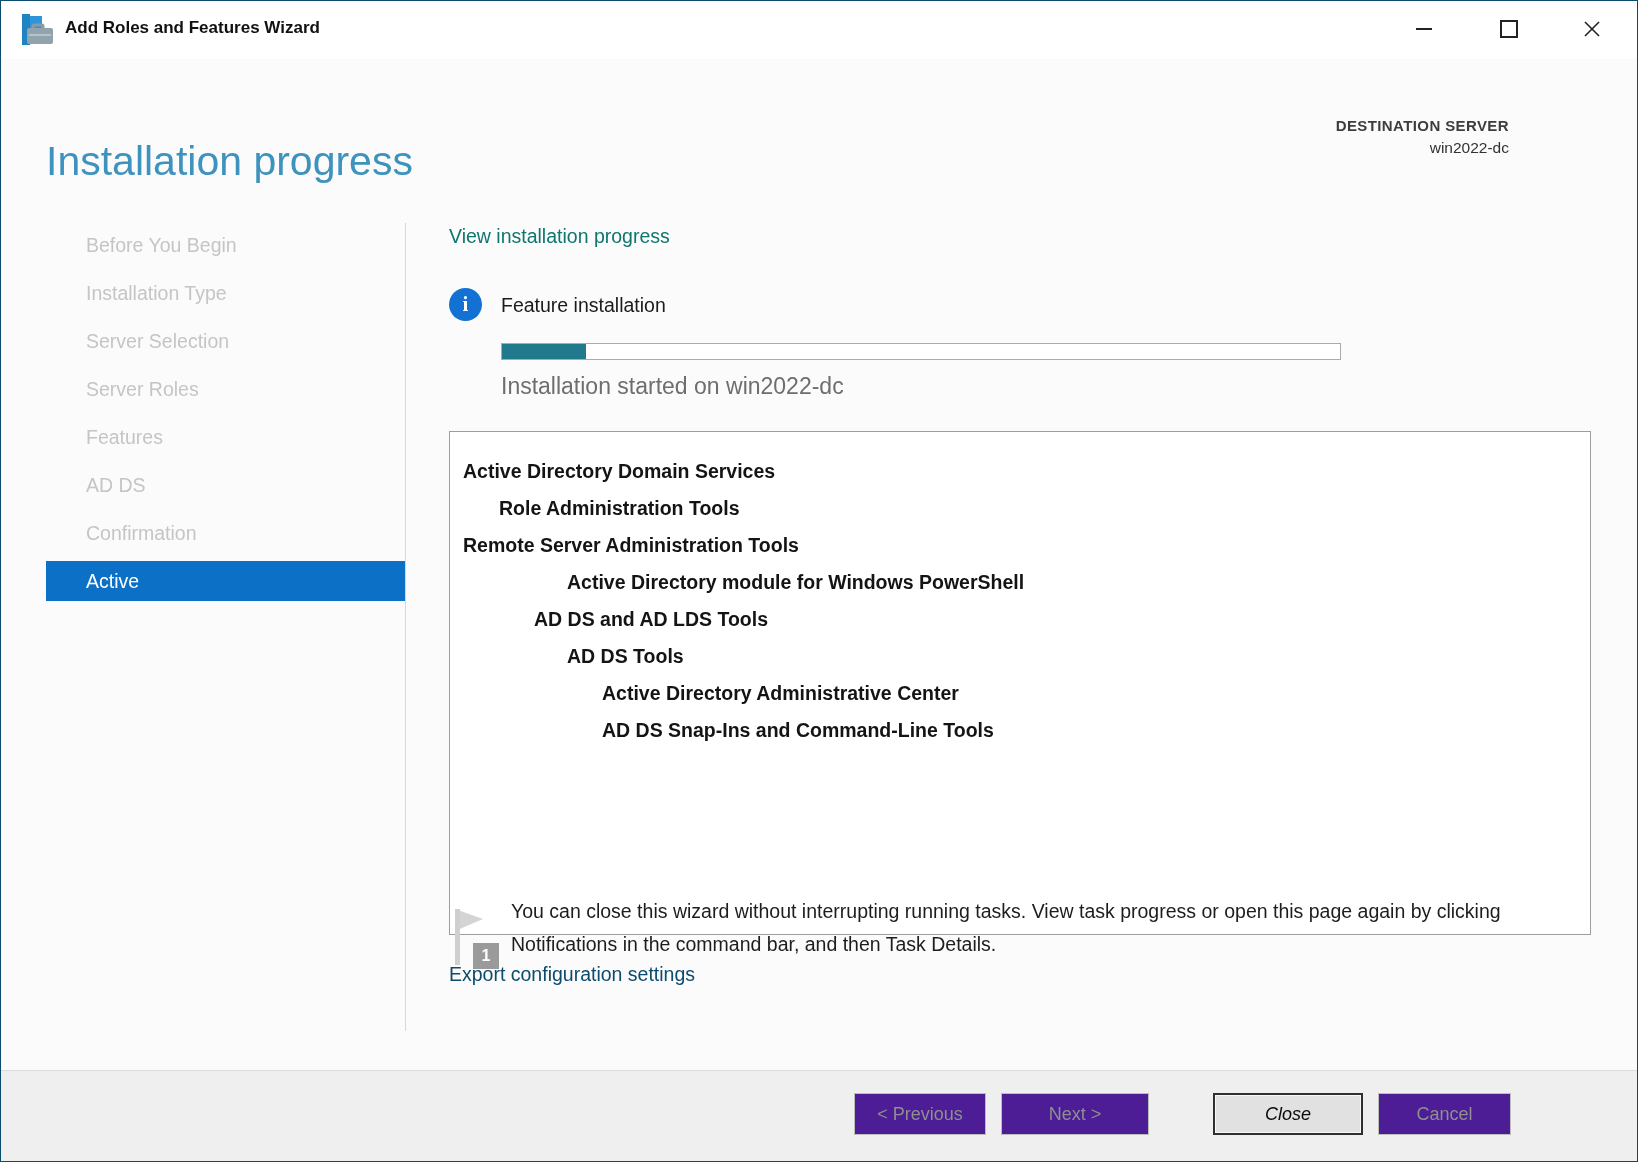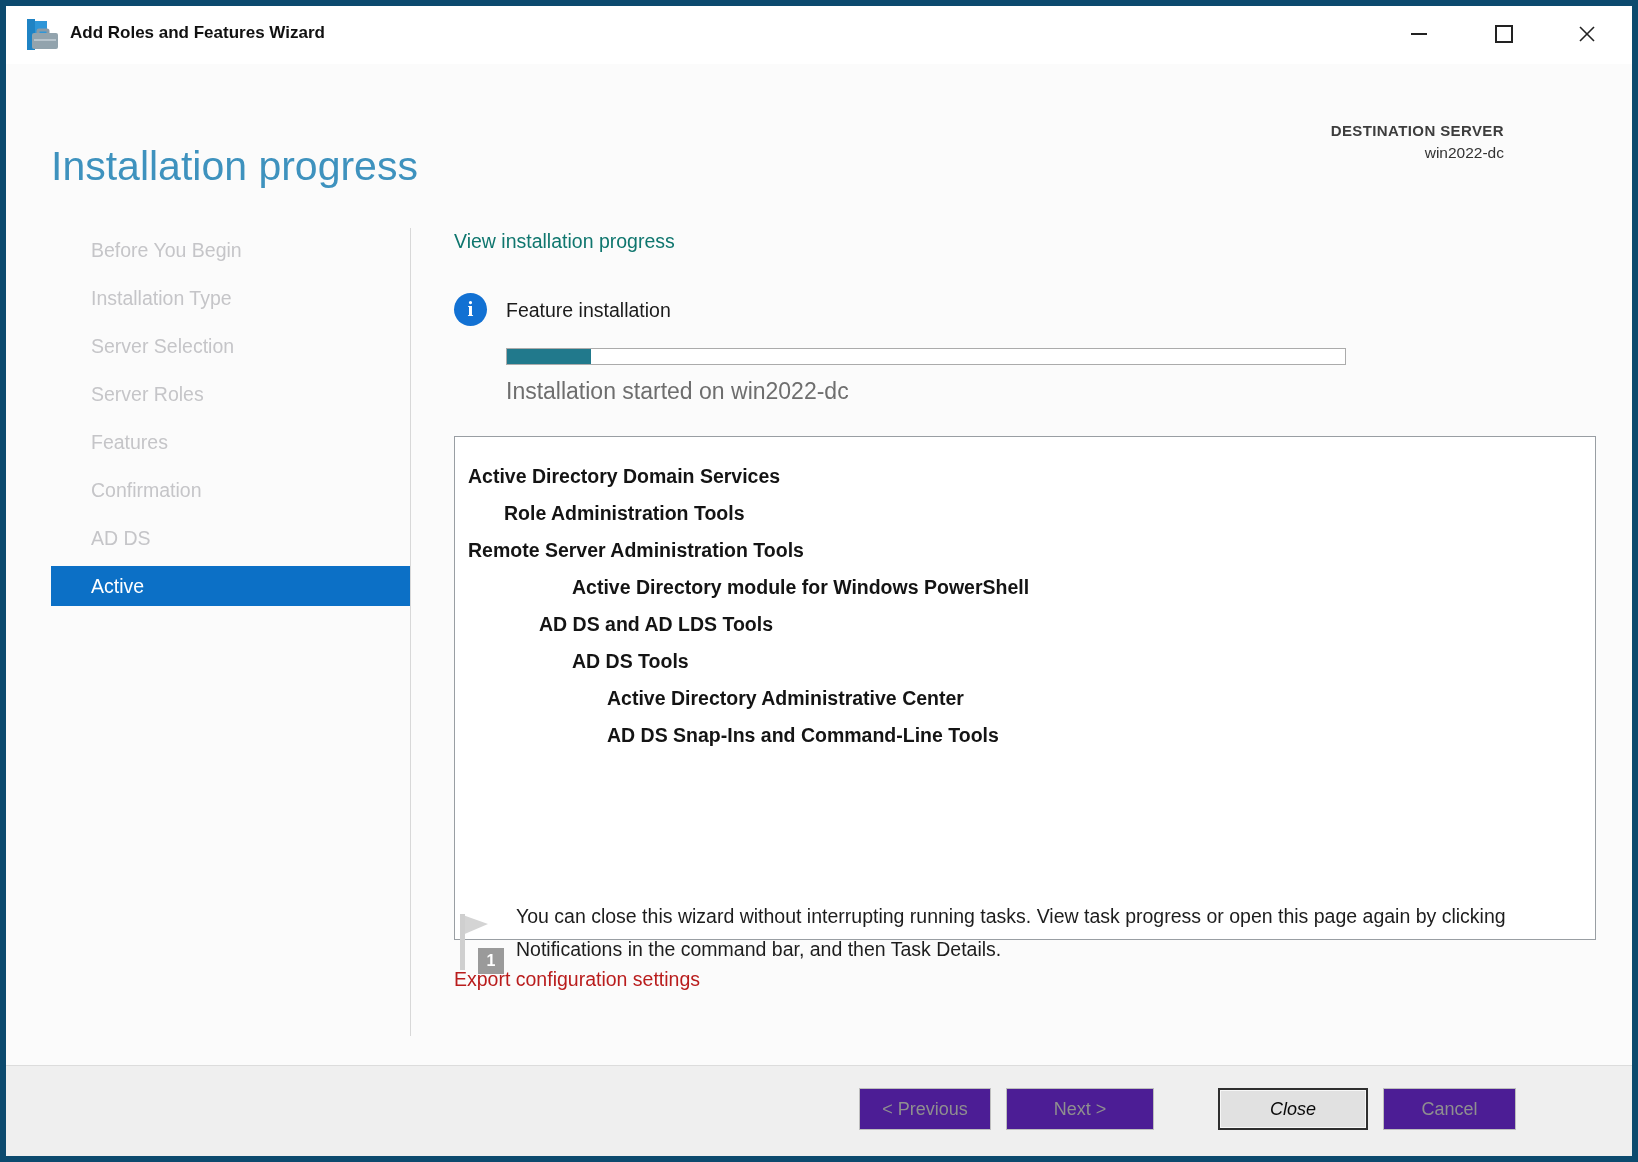--- a/index.html
+++ b/index.html
@@ -1,18 +1,18 @@
 <!DOCTYPE html>
 <html><head>
 <meta charset="utf-8">
 <style>
   html,body{margin:0;padding:0;background:#ffffff;font-family:"Liberation Sans",sans-serif;}
   #window{
     position:relative;width:1638px;height:1162px;box-sizing:border-box;
-    border:6px solid #0c4a6e;background:#fbfbfb;overflow:hidden;
+    border:1px solid #0c4a6e;background:#fbfbfb;overflow:hidden;
   }
   
   .titlebar{position:absolute;left:0;top:0;right:0;height:58px;background:#ffffff;}
   .app-icon{position:absolute;left:18px;top:12px;width:36px;height:34px;}
   .title-text{position:absolute;left:64px;top:17px;font-size:17px;font-weight:700;color:#111;}
   .winbtn{position:absolute;top:8px;width:46px;height:40px;display:flex;align-items:center;justify-content:center;background:transparent;border:none;cursor:pointer;}
   .winbtn.min{right:190px;} .winbtn.max{right:105px;} .winbtn.cls{right:22px;}
   .glyph-min{width:16px;height:0;border-top:2px solid #222;}
   .glyph-max{width:14px;height:14px;border:2px solid #222;background:transparent;}
   .glyph-cls{width:16px;height:16px;}
@@ -40,21 +40,21 @@
   .listbox{position:absolute;left:448px;top:430px;width:1142px;height:504px;background:#ffffff;
            border:1px solid #999ea3;box-sizing:border-box;padding-top:21px;overflow:hidden;}
   .f-item{font-size:19.5px;font-weight:700;color:#141414;line-height:37px;white-space:nowrap;}
   .ind-0{padding-left:13px;} .ind-1{padding-left:49px;} .ind-2{padding-left:84px;}
   .ind-3{padding-left:117px;} .ind-4{padding-left:152px;}
   
   .note-icon{position:absolute;left:452px;top:906px;width:46px;height:66px;}
   .note-badge{position:absolute;right:0;bottom:4px;width:26px;height:26px;background:#9a9a9a;
               color:#fff;font-size:16px;font-weight:700;display:flex;align-items:center;justify-content:center;}
   .note-text{position:absolute;left:510px;top:874px;width:990px;font-size:19.5px;line-height:33px;color:#1d1d1d;}
-  .export-link{position:absolute;left:448px;top:962px;font-size:19.5px;color:#b91c1c;text-decoration:none;cursor:pointer;}
+  .export-link{position:absolute;left:448px;top:962px;font-size:19.5px;color:#0c4a6e;text-decoration:none;cursor:pointer;}
   
   .footer{position:absolute;left:0;right:0;bottom:0;height:90px;background:#efefef;border-top:1px solid #dcdcdc;}
   .btn{position:absolute;top:22px;height:42px;box-sizing:border-box;font-family:"Liberation Sans",sans-serif;
        font-size:18px;background:#4c1d95;border:1px solid #bdbdbd;color:#8f8f8f;cursor:default;}
   .btn.enabled{background:#e1e1e1;border:2px solid #2f2f2f;color:#0a0a0a;cursor:pointer;
                box-shadow:inset 0 0 0 1px #f7f7f7;font-style:italic;}
   .btn.prev{left:853px;width:132px;} .btn.next{left:1000px;width:148px;}
   .btn.close{left:1212px;width:150px;} .btn.cancel{left:1377px;width:133px;}
 </style>
 </head>
@@ -92,22 +92,22 @@
     <div class="dest-label">DESTINATION SERVER</div>
     <div class="dest-server">win2022-dc</div>
   </div>
 
   <nav class="sidebar">
     <div class="nav-item">Before You Begin</div>
     <div class="nav-item">Installation Type</div>
     <div class="nav-item">Server Selection</div>
     <div class="nav-item">Server Roles</div>
     <div class="nav-item">Features</div>
+    <div class="nav-item">AD DS</div>
     <div class="nav-item">Confirmation</div>
-    <div class="nav-item">AD DS</div>
     <div class="nav-item selected">Active</div>
   </nav>
   <div class="v-divider"></div>
 
   <div class="section-title">View installation progress</div>
 
   <div class="info-icon">i</div>
   <div class="feature-title">Feature installation</div>
 
   <div class="progress">

